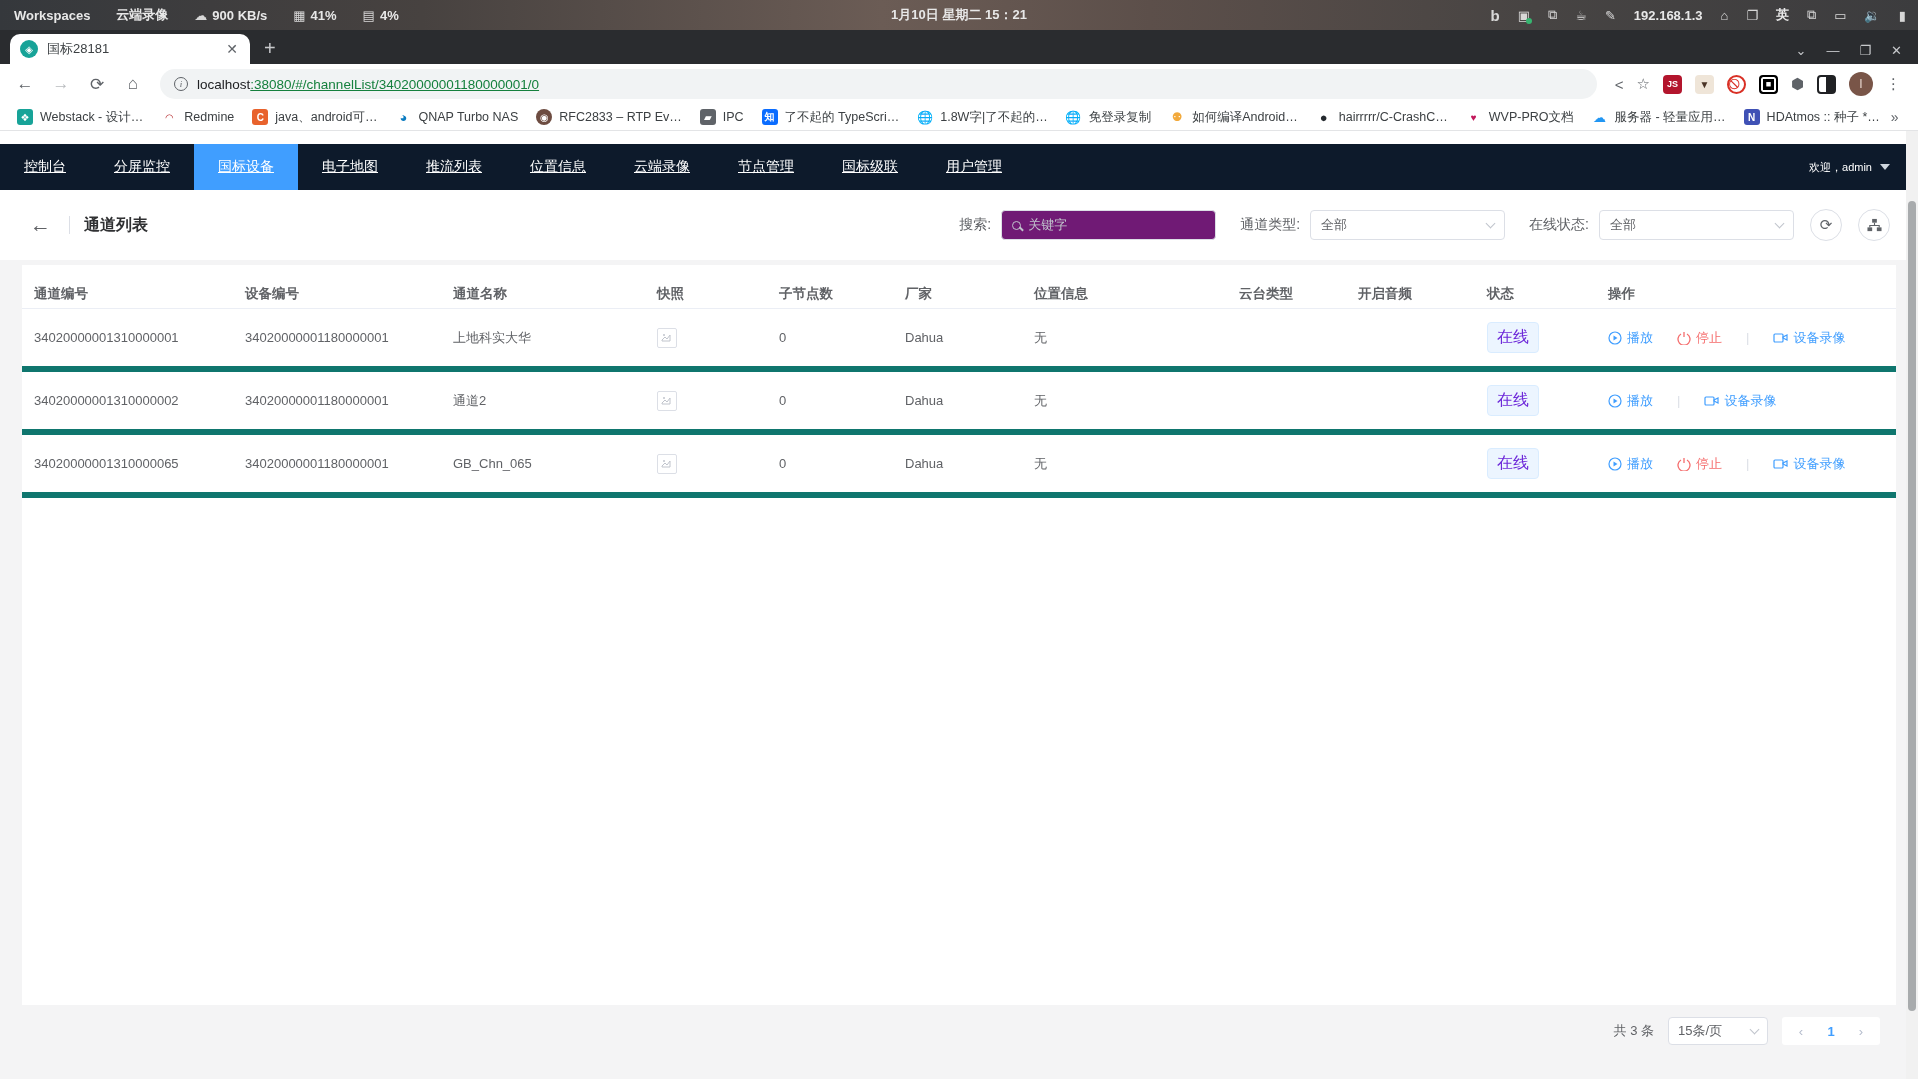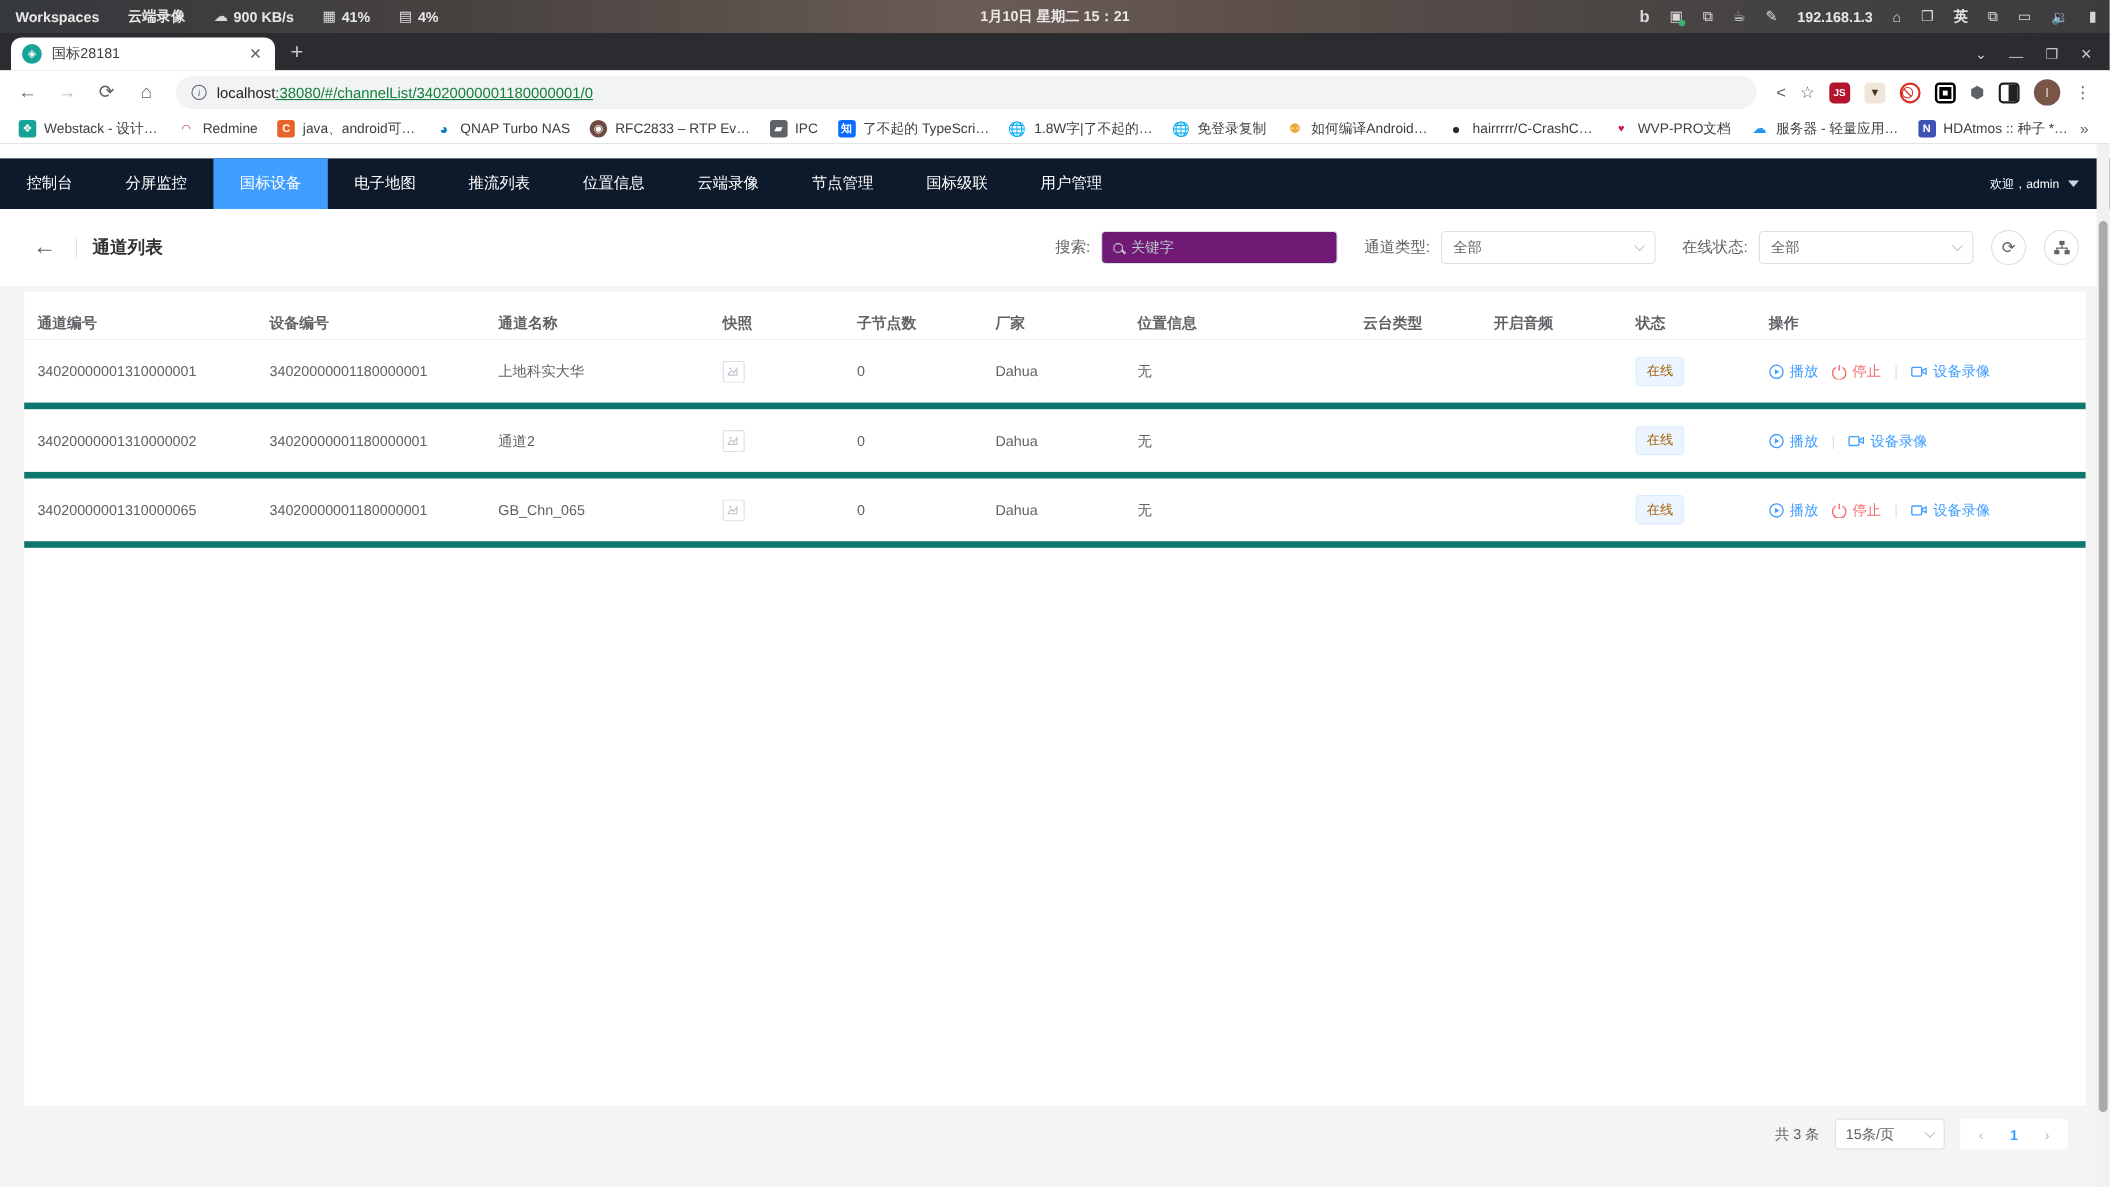--- a/index.html
+++ b/index.html
@@ -48,21 +48,21 @@
   .dots{color:#5f6368;font-size:15px;letter-spacing:1px;}
 
   
   .bookmarks{position:absolute;top:104px;left:0;width:1918px;height:27px;background:#fff;border-bottom:1px solid #e3e4e6;display:flex;align-items:center;padding:0 10px;gap:4px;}
   .bm{display:flex;align-items:center;gap:7px;padding:2px 7px;font-size:12.5px;color:#3c4043;white-space:nowrap;}
   .bm-ico{width:16px;height:16px;border-radius:3px;display:flex;align-items:center;justify-content:center;font-size:10px;color:#fff;font-weight:700;}
   .bm-overflow{margin-left:auto;color:#5f6368;font-size:14px;padding-right:10px;}
 
   
   .appnav{position:absolute;top:144px;left:0;width:1918px;height:46px;background:#0d1a2b;display:flex;align-items:center;color:#fff;font-size:14px;}
-  .nav-item{height:46px;display:flex;align-items:center;padding:0 24px;cursor:pointer;}
+  .nav-item{height:46px;display:flex;align-items:center;padding:0 24px;cursor:pointer;text-decoration:underline;}
   .nav-item.active{background:#409eff;}
   .welcome{margin-left:auto;display:flex;align-items:center;gap:8px;padding-right:28px;font-size:11px;}
   .caret{width:0;height:0;border-left:5px solid transparent;border-right:5px solid transparent;border-top:6px solid #cfd6de;}
 
   
   .pagehead{position:absolute;top:190px;left:0;width:1918px;height:70px;background:#fff;display:flex;align-items:center;padding:0 28px 0 30px;}
   .back-arrow{font-size:21px;color:#606266;margin-right:18px;}
   .vdiv{width:1px;height:18px;background:#dcdfe6;margin-right:14px;}
   .page-title{font-size:16px;font-weight:700;color:#303133;}
   .filters{margin-left:auto;display:flex;align-items:center;gap:10px;}
@@ -80,22 +80,22 @@
   .main{position:absolute;top:260px;left:0;width:1918px;height:819px;background:#f4f4f5;}
   .card{position:absolute;top:5px;left:22px;width:1874px;height:740px;background:#fff;}
   .trow{display:grid;grid-template-columns:211px 208px 204px 122px 126px 129px 205px 119px 129px 121px 1fr;align-items:center;}
   .thead{height:44px;border-bottom:1px solid #ebeef5;}
   .thead .cell{font-size:13.5px;color:#606266;font-weight:700;margin-top:14px;}
   .tr{height:63px;border-bottom:6px solid #0f766e;}
   .cell{padding-left:12px;font-size:13px;color:#606266;overflow:hidden;white-space:nowrap;}
   .snap{width:20px;height:20px;border:1px solid #dcdfe6;border-radius:2px;display:flex;align-items:center;justify-content:center;}
   .toggle{width:40px;height:20px;background:#dcdfe6;border-radius:10px;position:relative;}
   .toggle::after{content:"";position:absolute;left:2px;top:2px;width:16px;height:16px;border-radius:50%;background:#fff;}
-  .badge{display:inline-block;padding:4px 9px;font-size:12px;color:#a16207;background:#ecf5ff;border:1px solid #d9ecff;border-radius:4px;}
-  .actions{display:flex;align-items:center;gap:12px;}
+  .badge{display:inline-block;padding:4px 9px;font-size:16px;color:#6d28d9;background:#ecf5ff;border:1px solid #d9ecff;border-radius:4px;}
+  .actions{display:flex;align-items:center;gap:24px;}
   .act{display:flex;align-items:center;gap:5px;font-size:13px;color:#409eff;}
   .act.red{color:#f56c6c;}
   .act-div{color:#dcdfe6;font-size:13px;}
 
   
   .pager-row{position:absolute;right:38px;top:757px;display:flex;align-items:center;gap:14px;}
   .total{font-size:13px;color:#606266;}
   .psize{width:100px;height:28px;border:1px solid #dcdfe6;border-radius:4px;background:#fff;display:flex;align-items:center;justify-content:space-between;padding:0 9px;}
   .psize span{font-size:13px;color:#606266;}
   .pagerbox{height:28px;background:#fff;border-radius:3px;display:flex;align-items:center;padding:0 4px;}

